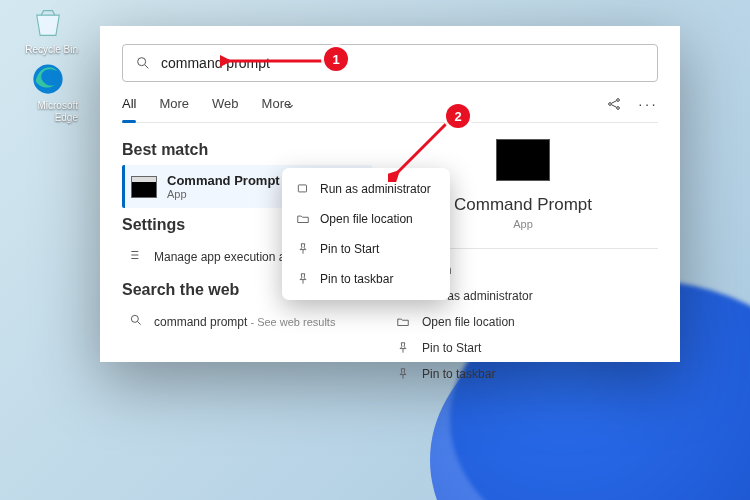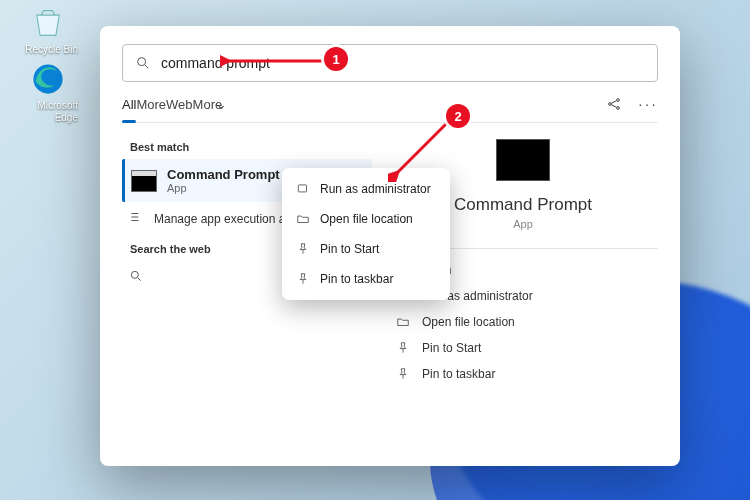--- a/index.html
+++ b/index.html
@@ -6,38 +6,38 @@
 body { width: 750px; height: 500px; background: linear-gradient(135deg, #d4e8f0 0%, #a8c8e0 100%); position: relative; overflow: hidden; }
 .bloom { position: absolute; right: -80px; bottom: -60px; width: 380px; height: 280px; border-radius: 50%; background: radial-gradient(circle at 30% 30%, #2b6ff0 0%, #1a50c8 100%); filter: blur(2px); }
 .bloom2 { position: absolute; right: -120px; bottom: -120px; width: 440px; height: 320px; border-radius: 50%; background: radial-gradient(circle at 40% 20%, #4a8aff 0%, #2050d0 100%); opacity: 0.85; }
 
 .desktop-icon { position: absolute; width: 60px; text-align: center; cursor: pointer; }
 .desktop-icon .ico { width: 38px; height: 38px; margin: 0 auto 2px; display: flex; align-items: center; justify-content: center; }
 .desktop-icon .lbl { font-size: 10px; color: #fff; text-shadow: 0 1px 2px rgba(0,0,0,.6); line-height: 1.2; text-align: right; }
 #di-recycle { left: 18px; top: 4px; }
 #di-edge { left: 18px; top: 60px; }
 
-.panel { position: absolute; left: 100px; top: 26px; width: 580px; height: 440px; background: #fff; border-radius: 8px; box-shadow: 0 20px 60px rgba(0,0,0,.35); padding: 18px 22px; }
+.panel { position: absolute; left: 100px; top: 26px; width: 580px; height: 336px; background: #fff; border-radius: 0; box-shadow: 0 20px 60px rgba(0,0,0,.35); padding: 18px 22px; }
 .searchbar { display: flex; align-items: center; height: 38px; border: 1px solid #bfbfbf; border-radius: 4px; background: #fff; padding: 0 12px; gap: 10px; }
 .searchbar .mag { width: 16px; height: 16px; color: #555; }
 .searchtext { border: none; outline: none; font-size: 14px; flex: 1; color: #222; background: transparent; }
 
-.tabs { display: flex; align-items: center; gap: 0; margin-top: 14px; font-size: 13px; color: #444; border-bottom: 1px solid #e6e6e6; padding-bottom: 0; position: relative; }
+.tabs { display: flex; gap: 23px; margin-top: 14px; font-size: 13px; color: #444; border-bottom: 1px solid #e6e6e6; padding-bottom: 0; position: relative; }
 .tab { padding-bottom: 10px; cursor: pointer; position: relative; }
 .tab.active { color: #222; }
 .tab.active::after { content: ''; position: absolute; left: 0; right: 0; bottom: -1px; height: 3px; background: #0067c0; border-radius: 2px; }
 .more-chevron { margin-left: -10px; }
 .rightctl { margin-left: auto; display: flex; gap: 16px; align-items: center; padding-bottom: 10px; }
 .dots { letter-spacing: 2px; font-size: 14px; }
 
 .body2 { display: flex; margin-top: 10px; gap: 10px; }
 .leftcol { width: 250px; }
 .rightcol { flex: 1; padding: 6px 0 0 6px; position: relative; }
 
-.sect-head { font-size: 11px; font-weight: 600; color: #333; margin: 8px 8px 6px; }
+.sect-head { font-size: 16px; font-weight: 600; color: #333; margin: 8px 0 6px; }
 .match-item { display: flex; align-items: center; gap: 10px; padding: 8px 6px; border-left: 3px solid #0067c0; background: #f1f7ff; border-radius: 2px; cursor: pointer; }
 .cmd-thumb { width: 26px; height: 22px; background: #000; border: 1px solid #666; position: relative; }
 .cmd-thumb::before { content: ''; position: absolute; top: 0; left: 0; right: 0; height: 5px; background: #ddd; }
 .match-item .ttl { font-size: 13px; font-weight: 600; color: #222; }
 .match-item .sub { font-size: 11px; color: #666; }
 
 .setting-item, .web-item { display: flex; align-items: center; gap: 10px; padding: 8px 6px; font-size: 12px; color: #333; cursor: pointer; }
 .setting-item .ico, .web-item .ico { width: 16px; text-align: center; color: #444; }
 .web-item .sub { color: #888; font-size: 11px; }
 
@@ -116,36 +116,40 @@
     <div class="leftcol">
       <div class="sect-head">Best match</div>
       <div class="match-item">
         <div class="cmd-thumb"></div>
         <div>
           <div class="ttl">Command Prompt</div>
           <div class="sub">App</div>
         </div>
       </div>
 
+      <div class="sect-head">Settings</div>
       <div class="setting-item">
         <span class="ico">
           <svg class="icon14" viewBox="0 0 24 24">
               <path d="M4 6h12M4 12h12M4 18h12M19 6v0M19 12v0M19 18v0"></path>
             </svg>
         </span>
         <span>Manage app execution aliases</span>
       </div>
 
       <div class="sect-head">Search the web</div>
       <div class="web-item">
         <span class="ico">
           <svg class="icon14" viewBox="0 0 24 24">
               <circle cx="10" cy="10" r="6"></circle>
               <path d="M15 15l5 5"></path>
             </svg>
+        </span>
+        <span>
+          <span>command prompt</span><span class="sub"> - See web results</span>
         </span>
       </div>
     </div>
 
     <div class="rightcol">
       <div class="preview">
         <div class="big-thumb"></div>
         <div class="ttl">Command Prompt</div>
         <div class="sub">App</div>
         <hr class="divider">

